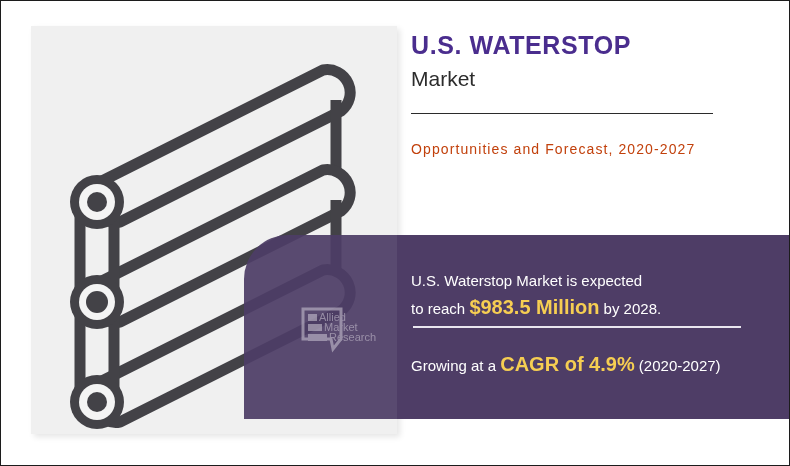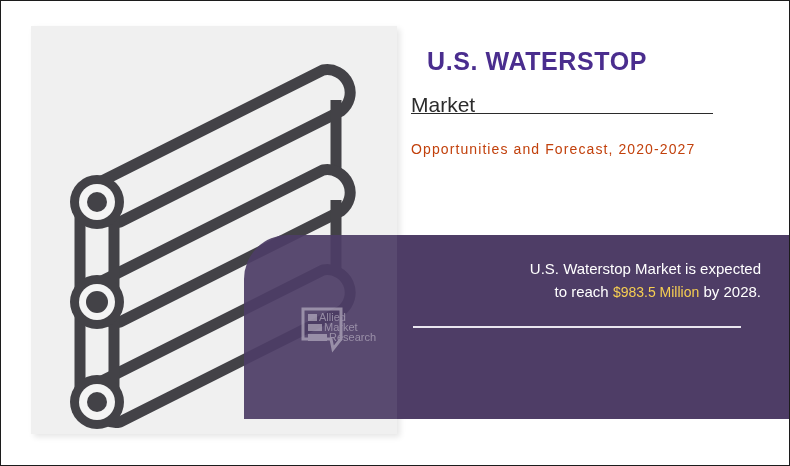--- a/index.html
+++ b/index.html
@@ -46,21 +46,21 @@
     left: 410px;
     top: 30px;
     width: 360px;
   }
   .title-main {
     color: #4a2d8e;
     font-size: 25px;
     font-weight: bold;
     letter-spacing: 0.6px;
     line-height: 1.15;
-    margin: 16px;
+    margin: 0;
     white-space: nowrap;
   }
   .title-sub {
     color: #2c2c2c;
     font-size: 21px;
     font-weight: normal;
     line-height: 1.2;
     margin: 6px 0 0 0;
   }
   .title-rule {
@@ -96,34 +96,33 @@
     left: 396px;
     top: 234px;
     width: 392px;
     height: 184px;
     background: #4e3d66;
   }
 
   .stat-text-wrap {
     position: absolute;
     left: 410px;
-    top: 256px;
+    top: 268px;
     width: 350px;
-    text-align: right;
   }
   .stat-line {
     color: #ffffff;
     font-size: 15px;
     line-height: 1.55;
     margin: 0;
   }
   .stat-hl {
     color: #f6ce52;
-    font-weight: normal;
-    font-size: 14px;
+    font-weight: bold;
+    font-size: 20px;
   }
   .stat-rule {
     position: absolute;
     left: 412px;
     top: 325px;
     width: 328px;
     height: 2px;
     background: #e9e6ef;
   }
   .cagr-line {
@@ -230,14 +229,15 @@
 
   <div class="forecast-line">Opportunities and Forecast, 2020-2027</div>
 
   <div class="stat-text-wrap">
     <p class="stat-line">U.S. Waterstop Market is expected</p>
     <p class="stat-line"><span>to reach </span><span class="stat-hl">$983.5 Million</span><span> by 2028.</span></p>
   </div>
 
   <div class="stat-rule"></div>
 
+  <p class="cagr-line"><span>Growing at a </span><span class="stat-hl">CAGR of 4.9%</span><span> (2020-2027)</span></p>
 
 </div>
 
 </body></html>

